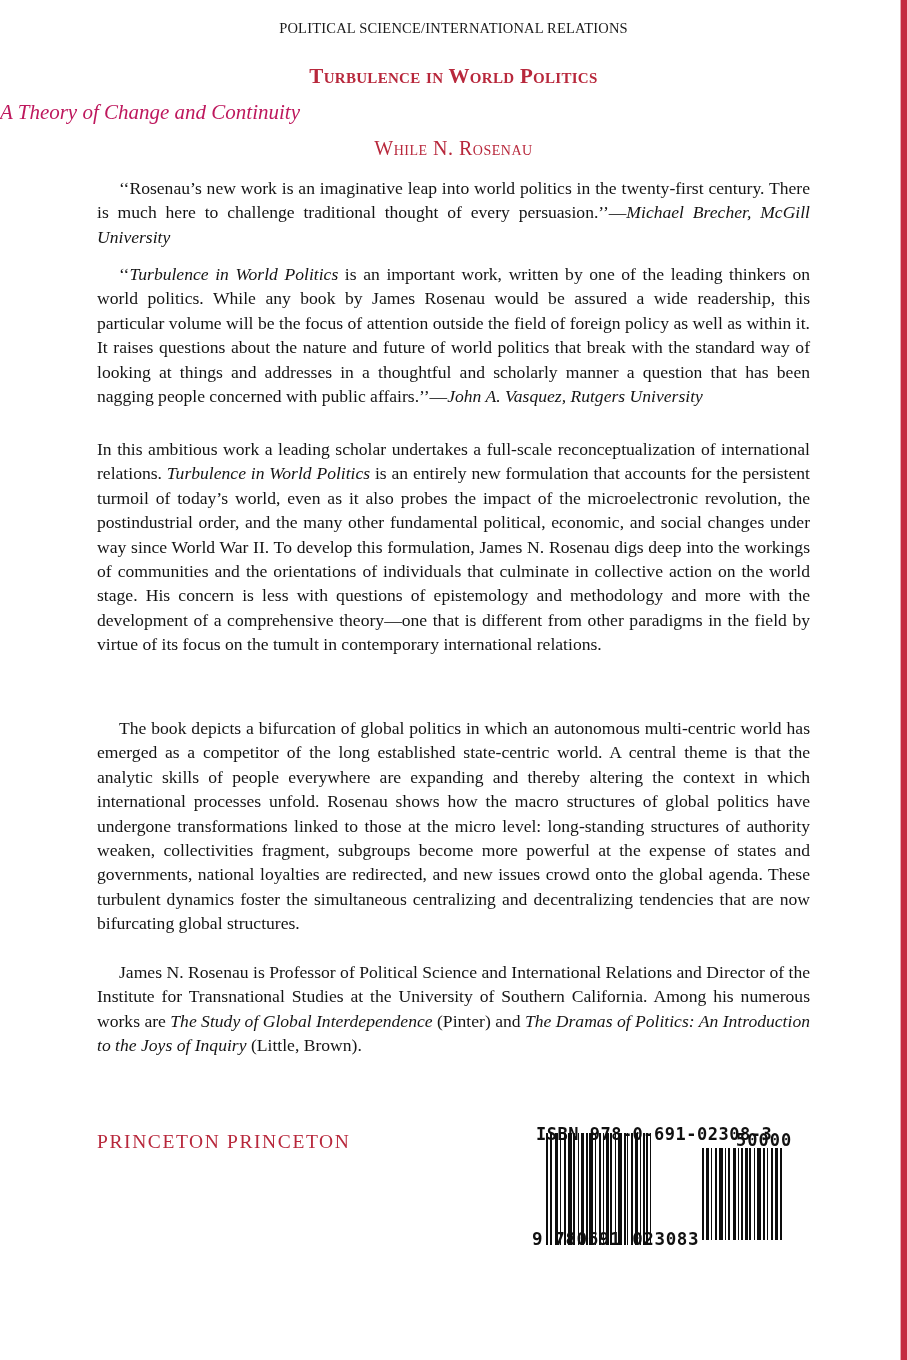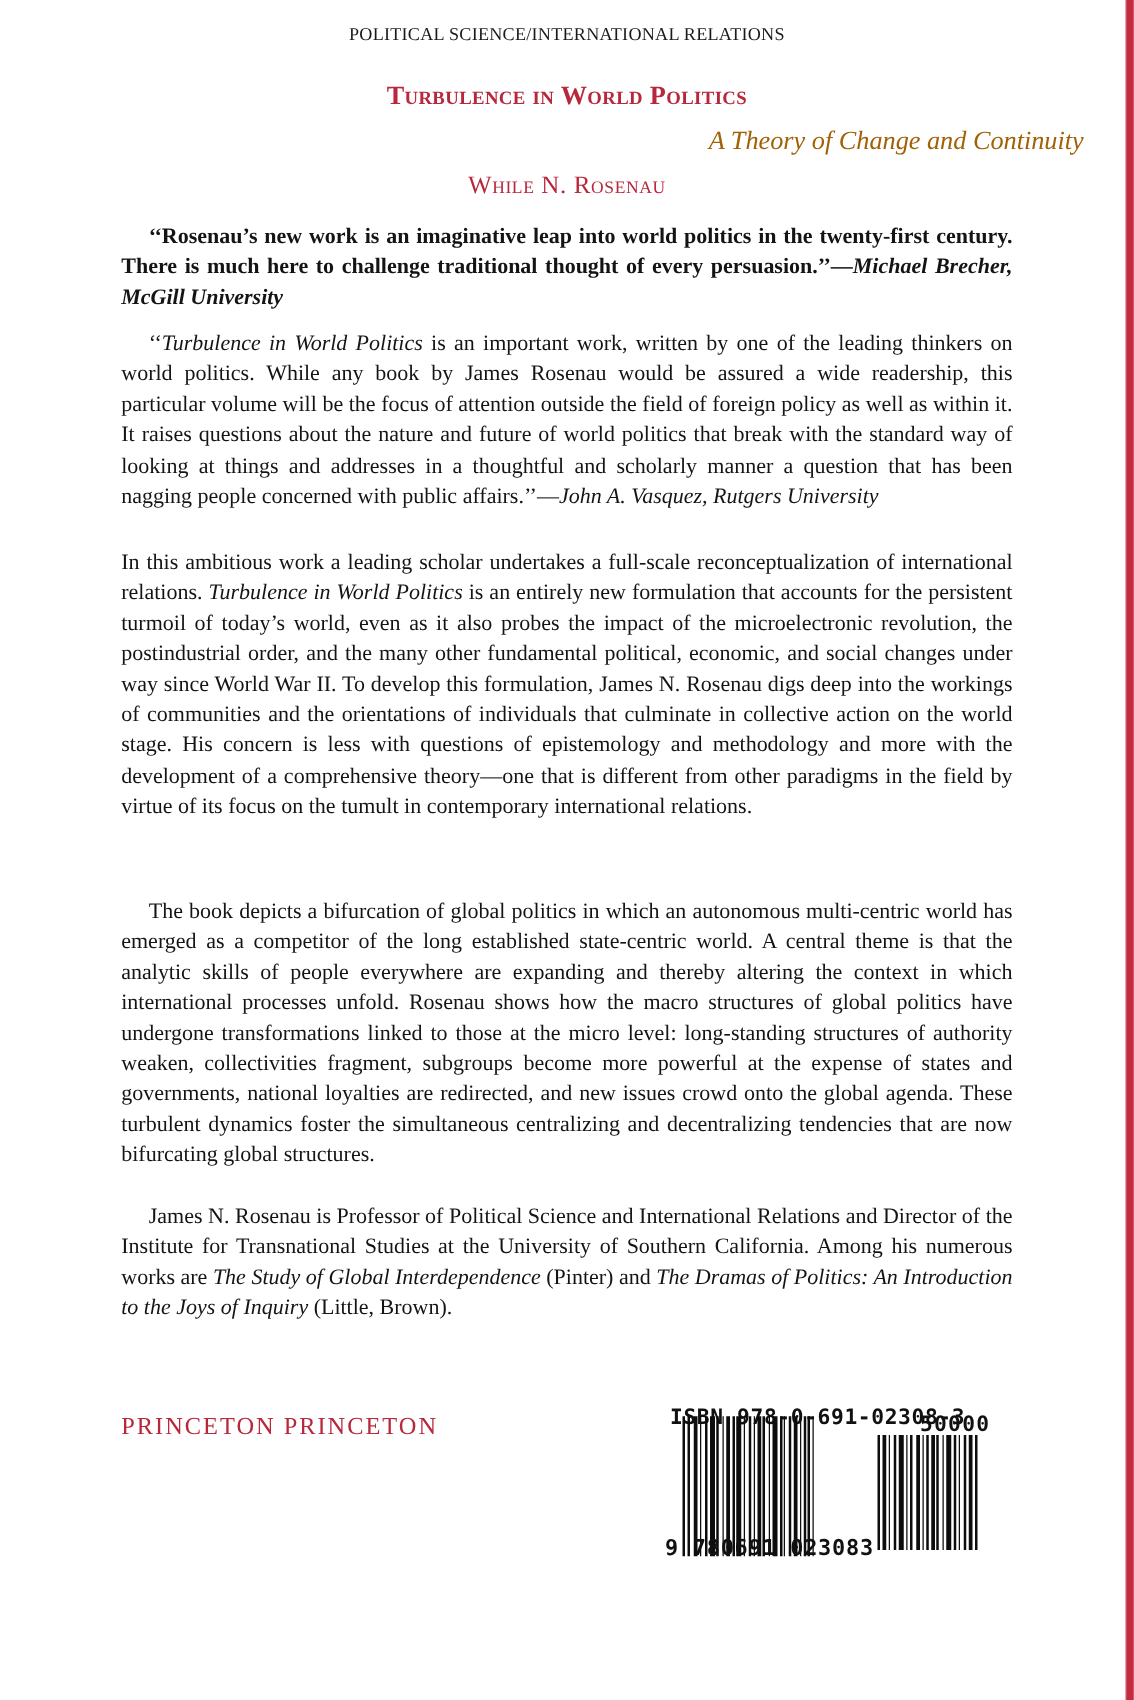--- a/index.html
+++ b/index.html
@@ -10,33 +10,33 @@
   .stripe { position: absolute; top: 0; right: 0; width: 6px; height: 1360px; background: #c42a40; border-left: 1px solid #e6a8b0; }
   .category {
     position: absolute; top: 20px; left: 0; width: 907px; text-align: center;
     font-size: 14.5px; letter-spacing: 0.2px; color: #1a1a1a;
   }
   .title {
     position: absolute; top: 64px; left: 0; width: 907px; text-align: center;
     color: #b8283c; font-size: 21px; font-weight: bold; font-variant: small-caps; letter-spacing: 0.3px;
   }
   .subtitle {
-    position: absolute; top: 100px; left: 0; width: 867px; text-align: right;
-    color: #a16207; font-size: 21px; font-style: italic;
+    position: absolute; top: 100px; left: 0; width: 867px; text-align: left;
+    color: #be185d; font-size: 21px; font-style: italic;
   }
   .author {
     position: absolute; top: 137px; left: 0; width: 907px; text-align: center;
     color: #b8283c; font-size: 20px; font-variant: small-caps; letter-spacing: 0.5px;
   }
   .body-text {
     position: absolute; left: 97px; width: 713px; font-size: 17.6px; line-height: 24.4px; text-align: justify;
   }
   .body-text p { margin: 0; }
   .indent { text-indent: 22px; }
-  .q1 { top: 176px; font-weight: bold; }
+  .q1 { top: 176px; }
   .q2 { top: 262px; }
   .d1 { top: 437px; }
   .d2 { top: 716px; }
   .d3 { top: 960px; }
   em { font-style: italic; }
   .imprint {
     position: absolute; top: 1131px; left: 97px; color: #b8283c; font-size: 19.5px; letter-spacing: 1.6px;
   }
   .isbn-label {
     position: absolute; top: 1124px; left: 536px; font-family: "DejaVu Sans Mono", monospace; font-size: 17px;

